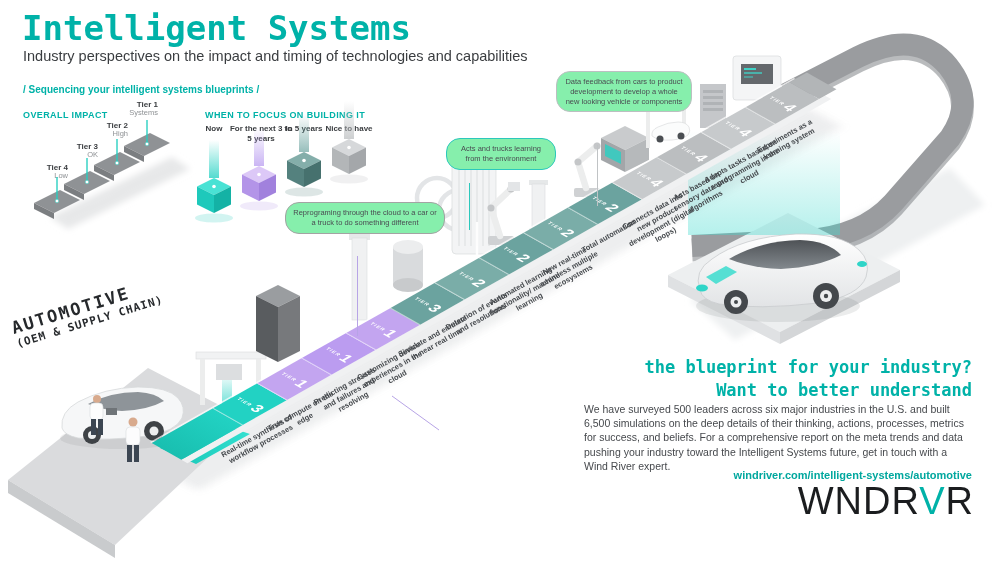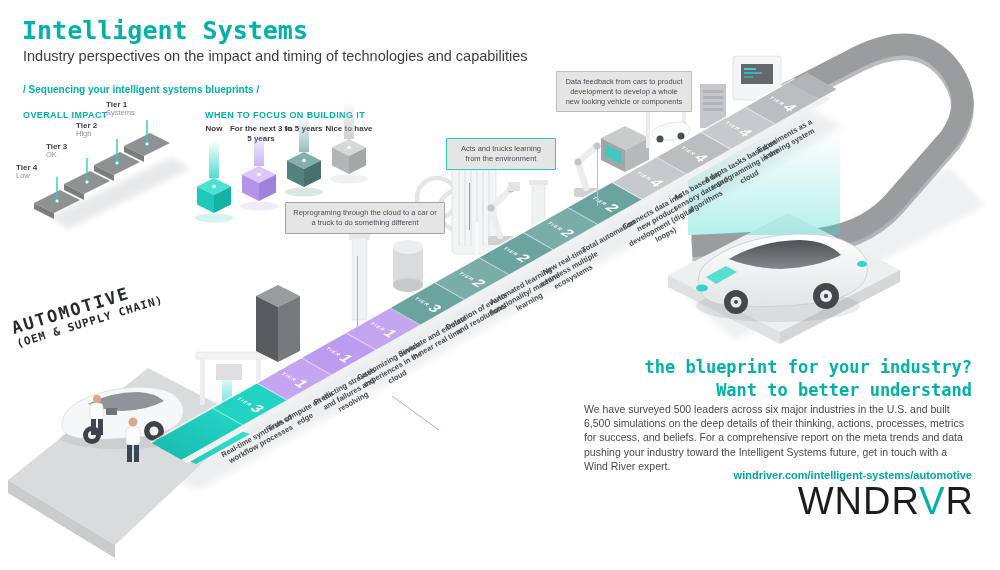--- a/index.html
+++ b/index.html
@@ -1,27 +1,27 @@
 <!DOCTYPE html>
 <html><head>
 <meta charset="utf-8">
 <style>
   html,body{margin:0;padding:0;background:#fff;}
   .canvas{position:relative;width:1000px;height:570px;background:#ffffff;overflow:hidden;
           font-family:"Liberation Sans",sans-serif;color:#3a3d40;}
   
-  .title{position:absolute;left:22px;top:16px;font-family:"DejaVu Sans Mono",monospace;
-         font-weight:bold;font-size:25px;color:#00b2a8;white-space:nowrap;text-align:center;}
+  .title{position:absolute;left:22px;top:8px;font-family:"DejaVu Sans Mono",monospace;
+         font-weight:bold;font-size:34px;color:#00b2a8;white-space:nowrap;text-align:center;}
   .subtitle{position:absolute;left:23px;top:48px;font-size:14.5px;color:#3a3d40;white-space:nowrap;}
   .section-label{position:absolute;left:23px;top:84px;font-size:10px;font-weight:bold;color:#00b2a8;}
   
   .legend-title{position:absolute;font-size:9px;font-weight:bold;color:#00b2a8;letter-spacing:.4px;}
   #impact-title{left:23px;top:110px;}
   #timing-title{left:205px;top:110px;}
-  .tier-label{position:absolute;width:52px;text-align:left;line-height:1.15;}
+  .tier-label{position:absolute;width:52px;text-align:right;line-height:1.15;}
   .tier-label .nm{font-size:8px;font-weight:bold;color:#3a3d40;}
   .tier-label .lv{font-size:7.5px;color:#8f9295;}
   .timing-label{position:absolute;width:60px;text-align:center;font-size:8px;font-weight:bold;
                 color:#3a3d40;line-height:1.2;}
   
   #belt-shadow{position:absolute;left:163px;top:471px;width:740px;height:40px;
       transform-origin:0 0;transform:matrix(0.87,-0.492,0.87,0.492,0,0);
       background:rgba(110,115,120,0.12);filter:blur(5px);z-index:0;}
   #belt{position:absolute;left:150px;top:442px;width:740px;height:34px;display:flex;
       transform-origin:0 0;transform:matrix(0.87,-0.492,0.87,0.492,0,0);
@@ -31,21 +31,21 @@
   #belt .seg{width:50px;flex:none;position:relative;border-left:1px solid rgba(255,255,255,.55);}
   .tierwrap{position:absolute;left:50%;top:50%;transform:translate(-50%,-50%) rotate(90deg);
       display:flex;align-items:center;gap:2px;color:#fff;}
   .tierwrap .tw{font-size:5px;font-weight:bold;letter-spacing:1px;}
   .tierwrap .tn{font-size:15px;font-weight:bold;line-height:1;}
   #belt-labels{position:absolute;inset:0;z-index:3;pointer-events:none;}
   .belt-label{position:absolute;width:82px;height:46px;display:flex;justify-content:center;
       text-align:center;font-size:7.5px;font-weight:bold;color:#45494d;line-height:1.18;
       transform:rotate(-29deg);}
   
-  .callout{position:absolute;background:#e5e5e5;border-radius:1px;padding:5px 6px;text-align:center;
+  .callout{position:absolute;background:#86efac;border-radius:14px;padding:5px 6px;text-align:center;
       font-size:7.5px;color:#4a4d52;line-height:1.3;z-index:5;}
   .co-purple{border:1px solid #a3a3a3;}
   .co-teal{border:1px solid #2cc8bc;}
   .co-gray{border:1px solid #bcbfc1;}
   .connector{position:absolute;width:1px;z-index:4;}
   
   .industry{position:absolute;left:14px;top:318px;transform:rotate(-17deg);transform-origin:0 50%;
       font-family:"DejaVu Sans Mono",monospace;font-weight:bold;color:#26292c;z-index:5;white-space:nowrap;}
   .industry .l1{font-size:17px;letter-spacing:2px;}
   .industry .l2{font-size:11px;letter-spacing:1px;}

